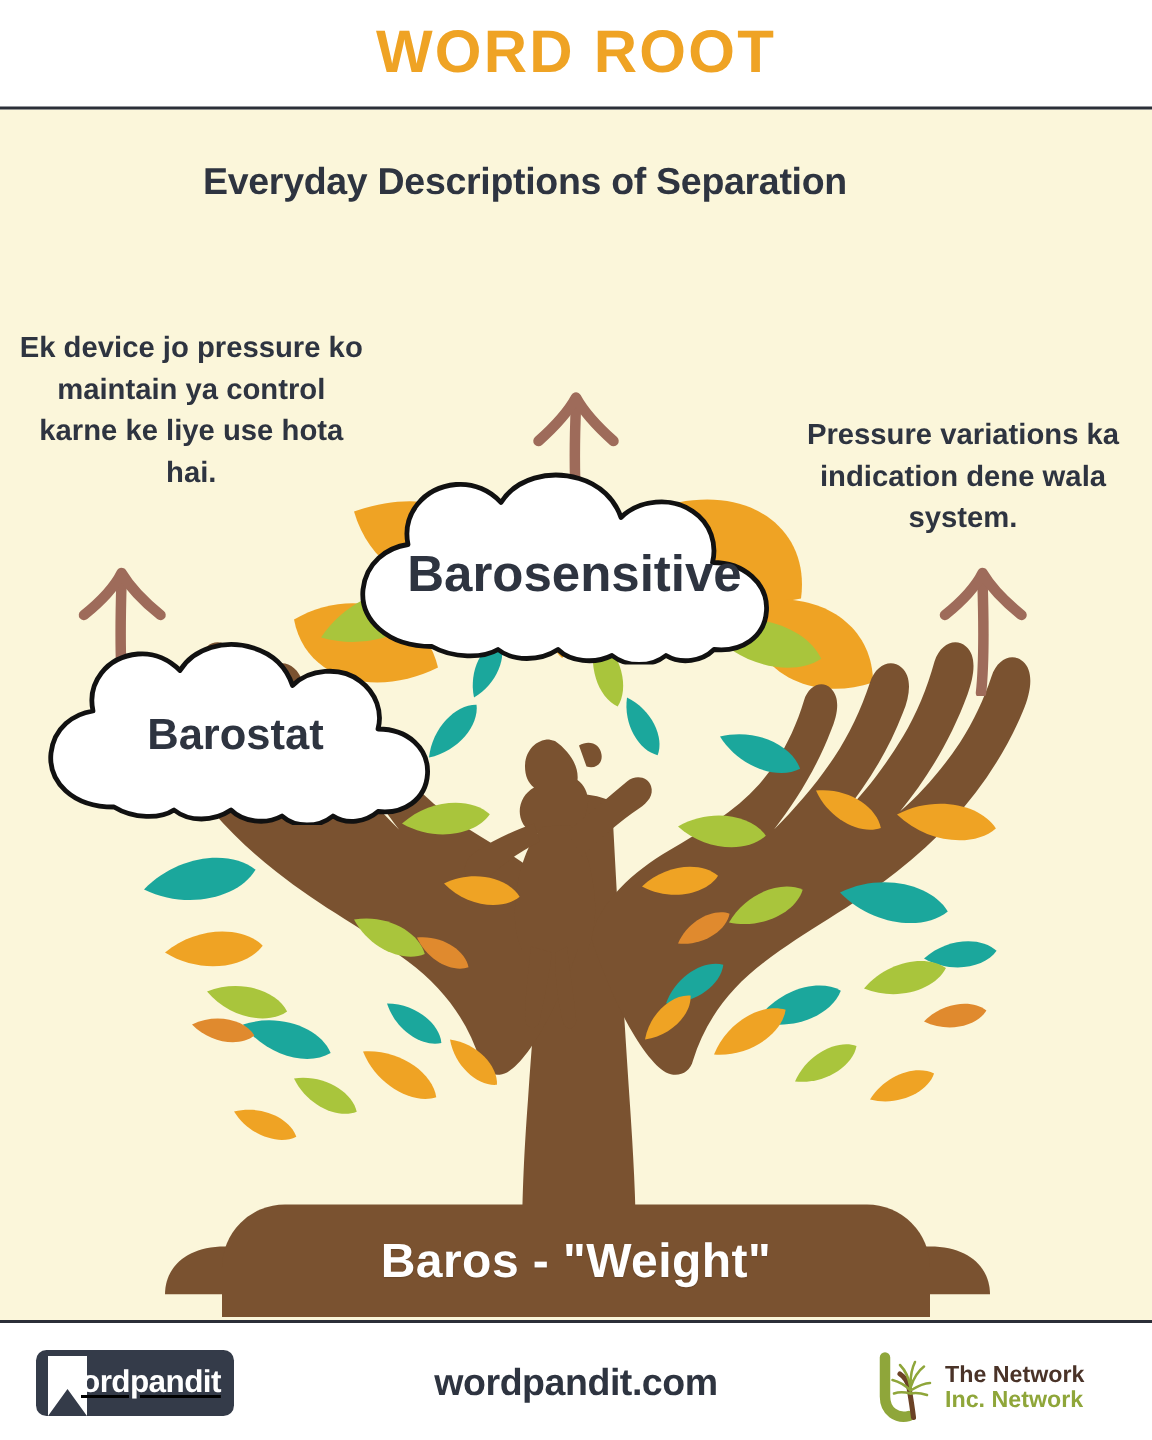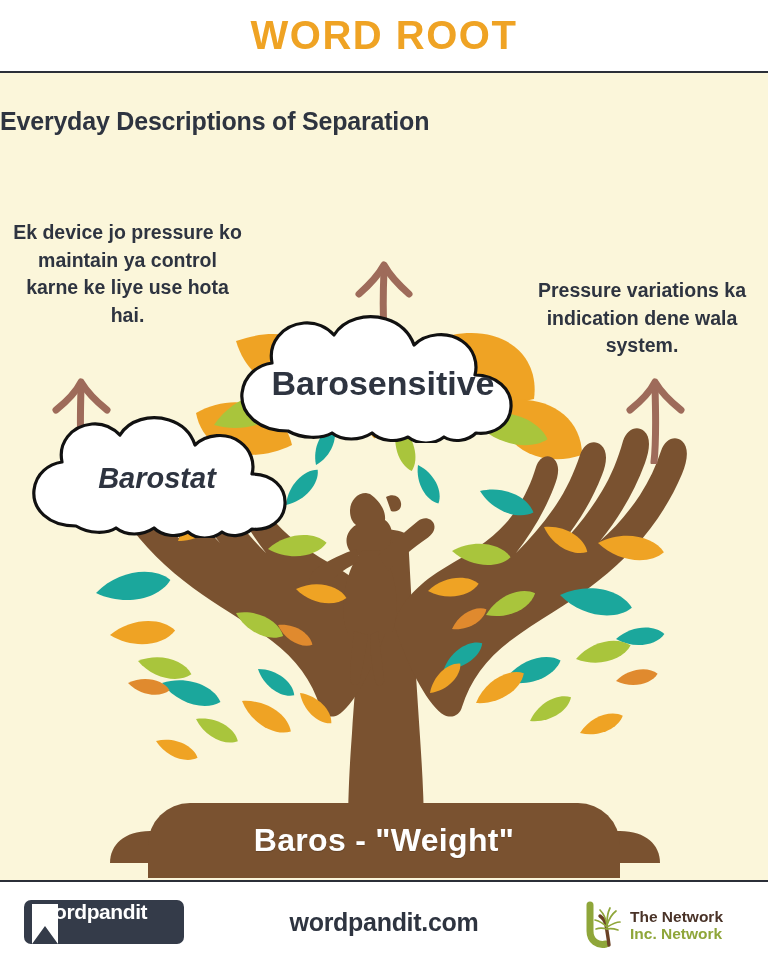--- a/index.html
+++ b/index.html
@@ -30,21 +30,21 @@
     color:#EFA324;
     font-size:40px;
     font-weight:bold;
     letter-spacing:1.5px;
     font-family:"Liberation Sans", sans-serif;
   }
 
   
   .subtitle{
     position:absolute;left:0;top:107px;width:700px;
-    text-align:left;
+    text-align:center;
     font-size:25px;font-weight:bold;color:#2E3440;
     letter-spacing:-0.2px;
   }
 
   
   .desc{
     position:absolute;
     text-align:center;
     font-weight:bold;
     color:#2E3440;
@@ -65,21 +65,21 @@
   
   .cloud{position:absolute;z-index:8;}
   .cloud-label{
     position:absolute;
     width:100%;text-align:center;
     font-weight:bold;color:#2E3440;
     pointer-events:none;
   }
   .cloud-barosensitive{ left:228px; top:313px; width:310px; height:130px; }
   .cloud-barosensitive .cloud-label{ top:51px; font-size:34px; }
-  .cloud-barostat{ left:22px; top:414px; width:270px; height:124px;font-style:italic; }
+  .cloud-barostat{ left:22px; top:426px; width:270px; height:124px; }
   .cloud-barostat .cloud-label{ top:48px; font-size:29px; }
   .cloud-barosignal{ left:455px; top:438px; width:278px; height:124px; }
   .cloud-barosignal .cloud-label{ top:48px; font-size:29px; }
 
   
   .root-banner{
     position:absolute;left:148px;top:803px;width:472px;height:75px;
     background:#7A5230;
     border-radius:42px 42px 0 0;
     z-index:9;
@@ -94,25 +94,26 @@
   .footer{
     position:absolute;left:0;bottom:0;width:768px;height:80px;
     background:#ffffff;
     border-top:2px solid #2b2f38;
     display:flex;align-items:center;
     box-sizing:border-box;
     z-index:12;
   }
   .brand-logo{
     position:absolute;left:24px;top:18px;
-    width:160px;height:44px;
+    width:132px;height:44px;
     background:#343b49;
     border-radius:7px;
-    display:flex;align-items:flex-start;
+    display:flex;align-items:center;
     overflow:hidden;
+    text-decoration:underline;
   }
   .brand-logo .notch{
     position:absolute;left:8px;bottom:0;width:26px;height:40px;
     background:#ffffff;
     clip-path:polygon(0 0,100% 0,100% 100%,50% 55%,0 100%);
   }
   .brand-logo-text{
     position:relative;
     color:#ffffff;font-size:21px;font-weight:bold;
     margin-left:30px;letter-spacing:-0.4px;

